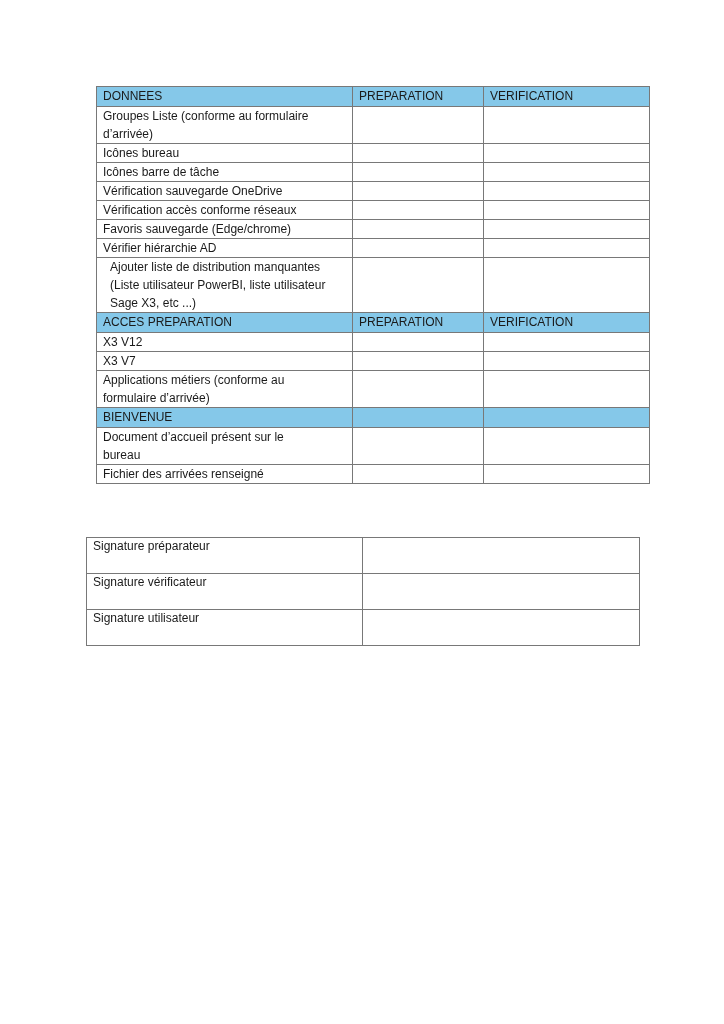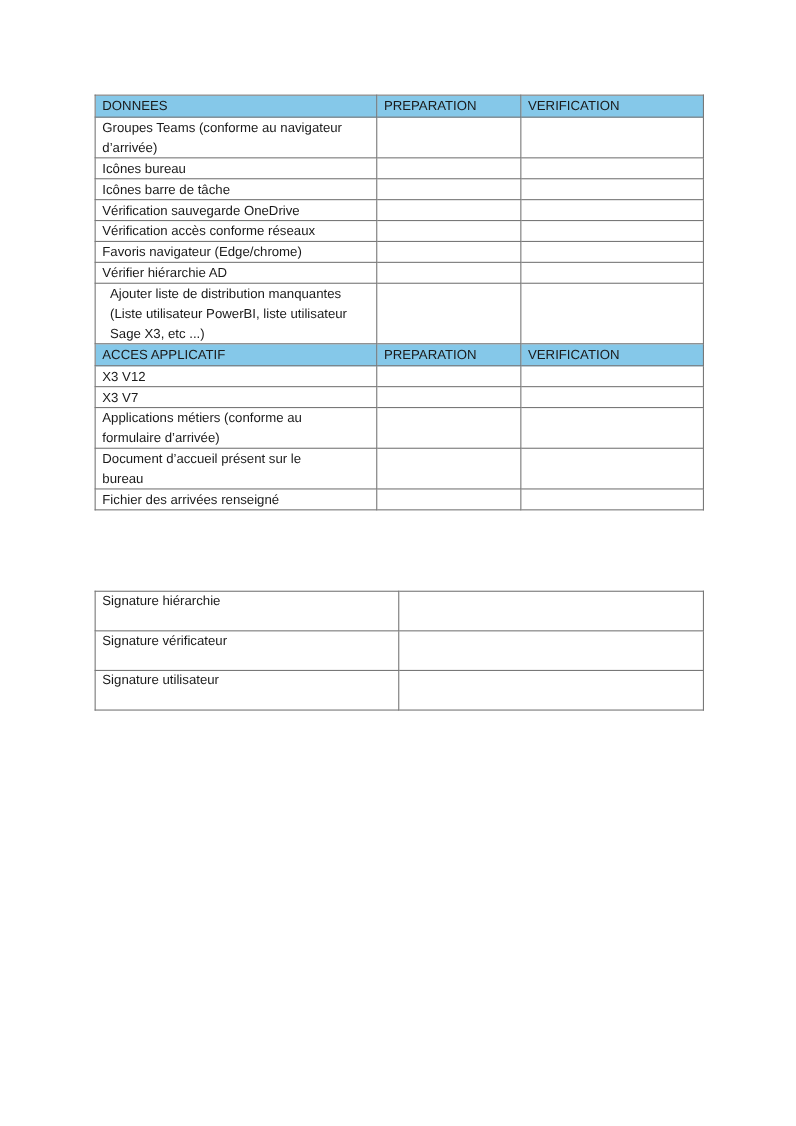--- a/index.html
+++ b/index.html
@@ -22,21 +22,21 @@
     border-collapse:collapse;
     table-layout:fixed;
     font-size:12px;
   }
   table.tbl td{
     border:1px solid var(--border);
     vertical-align:top;
     padding:0 2px 0 6px;
   }
   
-  .checklist{left:86px;top:86px;width:553px;}
+  .checklist{left:96px;top:86px;width:553px;}
   .checklist td{line-height:18px;}
   .checklist tr.hdr td{
     background:var(--header_fill);
     height:18px;
     line-height:19px;
   }
   .checklist tr.h1 td{height:17px;margin-top:40px;}
   .checklist tr.h2 td{height:36px;}
   .checklist tr.h3 td{height:54px;padding-left:13px;}
   .lbl{white-space:pre;}
@@ -55,21 +55,21 @@
   </colgroup>
 
   <tbody>
       <tr class="hdr">
     <td>DONNEES</td>
     <td>PREPARATION</td>
     <td>VERIFICATION</td>
   </tr>
 
   <tr class="h2">
-    <td class="lbl">Groupes Teams (conforme au navigateur
+    <td class="lbl">Groupes Liste (conforme au formulaire
 d’arrivée)</td>
     <td></td>
     <td></td>
   </tr>
   <tr class="h1">
     <td class="lbl">Icônes bureau</td>
     <td></td>
     <td></td>
   </tr>
   <tr class="h1">
@@ -81,39 +81,39 @@
     <td class="lbl">Vérification sauvegarde OneDrive</td>
     <td></td>
     <td></td>
   </tr>
   <tr class="h1">
     <td class="lbl">Vérification accès conforme réseaux</td>
     <td></td>
     <td></td>
   </tr>
   <tr class="h1">
-    <td class="lbl">Favoris navigateur (Edge/chrome)</td>
+    <td class="lbl">Favoris sauvegarde (Edge/chrome)</td>
     <td></td>
     <td></td>
   </tr>
   <tr class="h1">
     <td class="lbl">Vérifier hiérarchie AD</td>
     <td></td>
     <td></td>
   </tr>
   <tr class="h3">
     <td class="lbl">Ajouter liste de distribution manquantes
 (Liste utilisateur PowerBI, liste utilisateur
 Sage X3, etc ...)</td>
     <td></td>
     <td></td>
   </tr>
 
   <tr class="hdr">
-    <td>ACCES APPLICATIF</td>
+    <td>ACCES PREPARATION</td>
     <td>PREPARATION</td>
     <td>VERIFICATION</td>
   </tr>
 
   <tr class="h1">
     <td class="lbl">X3 V12</td>
     <td></td>
     <td></td>
   </tr>
   <tr class="h1">
@@ -121,20 +121,25 @@
     <td></td>
     <td></td>
   </tr>
   <tr class="h2">
     <td class="lbl">Applications métiers (conforme au
 formulaire d’arrivée)</td>
     <td></td>
     <td></td>
   </tr>
 
+  <tr class="hdr">
+    <td>BIENVENUE</td>
+    <td></td>
+    <td></td>
+  </tr>
 
   <tr class="h2">
     <td class="lbl">Document d’accueil présent sur le
 bureau</td>
     <td></td>
     <td></td>
   </tr>
   <tr class="h1">
     <td class="lbl">Fichier des arrivées renseigné</td>
     <td></td>
@@ -143,21 +148,21 @@
 </tbody>
   </table>
 
 <table class="tbl signature">
   <colgroup>
     <col style="width:276px">
       <col style="width:277px">
   </colgroup>
   <tbody>
       <tr>
-    <td class="lbl">Signature hiérarchie</td>
+    <td class="lbl">Signature préparateur</td>
     <td></td>
   </tr>
   <tr>
     <td class="lbl">Signature vérificateur</td>
     <td></td>
   </tr>
   <tr>
     <td class="lbl">Signature utilisateur</td>
     <td></td>
   </tr>

